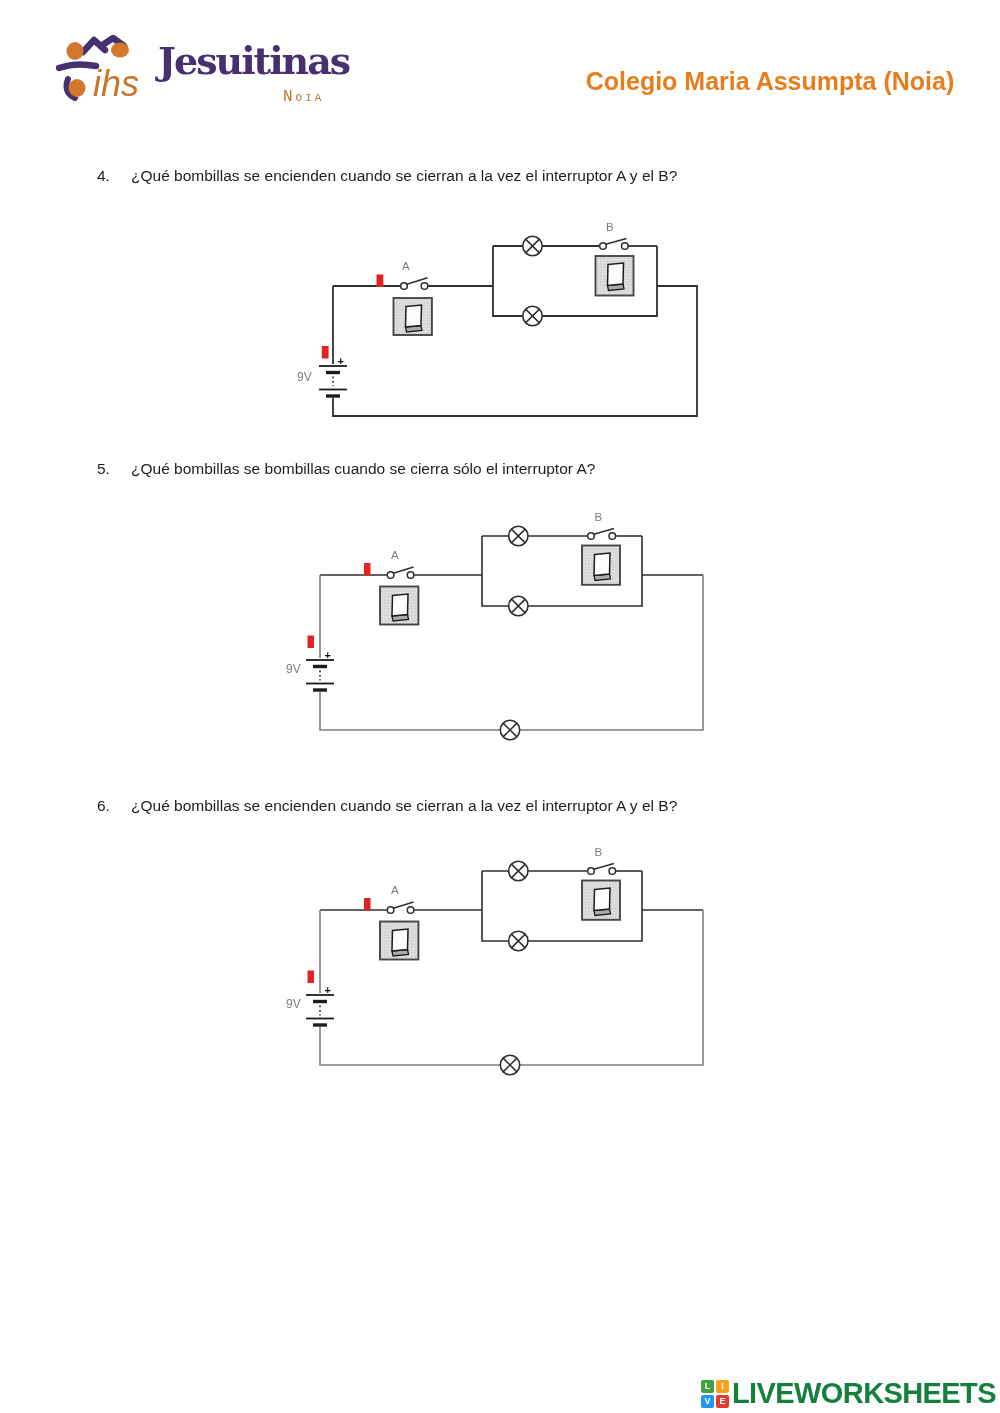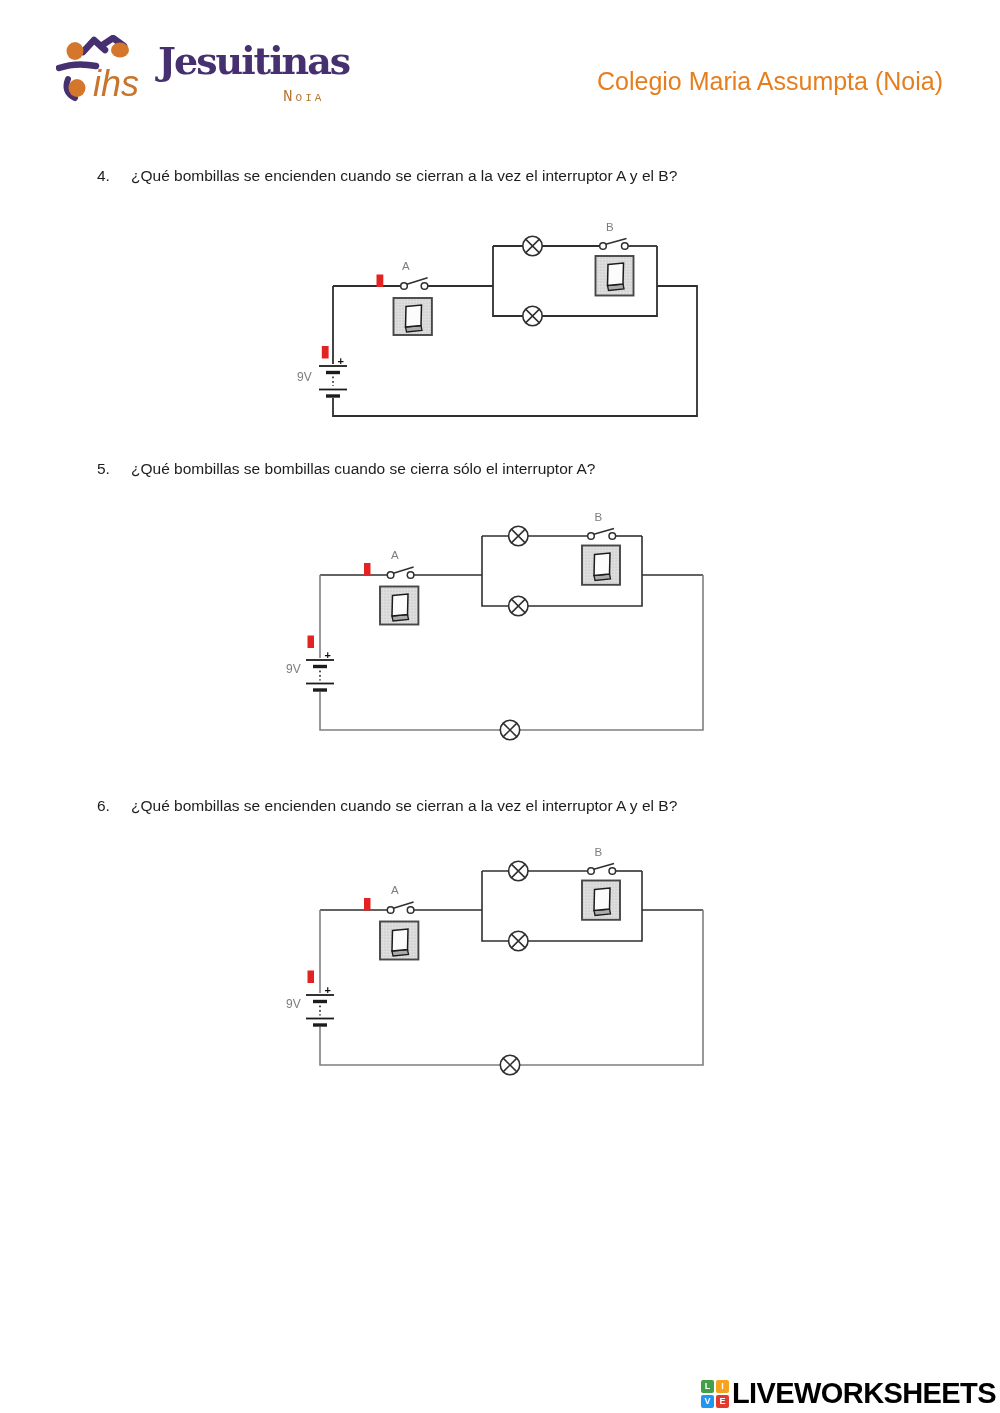--- a/index.html
+++ b/index.html
@@ -16,21 +16,21 @@
     font-family:"DejaVu Serif", serif; font-weight:bold;
     font-size:38px; letter-spacing:-2px; color:#46306f;
   }
   .brand-sub {
     position:absolute; left:283px; top:80px;
     font-family:Liberation Mono, monospace; font-variant:small-caps;
     font-size:16px; letter-spacing:3px; color:#b5762e;
   }
   .school-title {
     position:absolute; left:575px; top:59px; width:390px;
-    font-size:25px; font-weight:normal; color:#e67e1e; text-align:center;
+    font-size:25px; font-weight:bold; color:#e67e1e; text-align:center;
   }
   
   .question {
     position:absolute; left:97px; width:760px; display:flex;
     font-size:15.5px; color:#1d1d1d; line-height:1.3;
   }
   .qnum { flex:0 0 34px; }
   
   .circuit { position:absolute; }
   svg text { font-family:"Liberation Sans", sans-serif; }
@@ -39,21 +39,21 @@
   .lw-grid { display:grid; grid-template-columns:13px 13px; grid-auto-rows:13px; gap:2px; }
   .lw-sq {
     color:#fff; font-size:9px; font-weight:bold; border-radius:2px;
     display:flex; align-items:center; justify-content:center;
   }
   .sq-c0 { background:#43a047; }
   .sq-c1 { background:#f6a21d; }
   .sq-c2 { background:#2196f3; }
   .sq-c3 { background:#e23b2e; }
   .lw-text {
-    font-size:29px; font-weight:bold; color:#000000;
+    font-size:29px; font-weight:bold; color:#15803d;
     letter-spacing:-0.6px; line-height:1;
   }
   .bottom-cut-line {
     position:absolute; left:170px; top:1409px; width:830px; height:2px;
     background:#777; opacity:.55;
   }
 </style>
 </head>
 <body>
 

